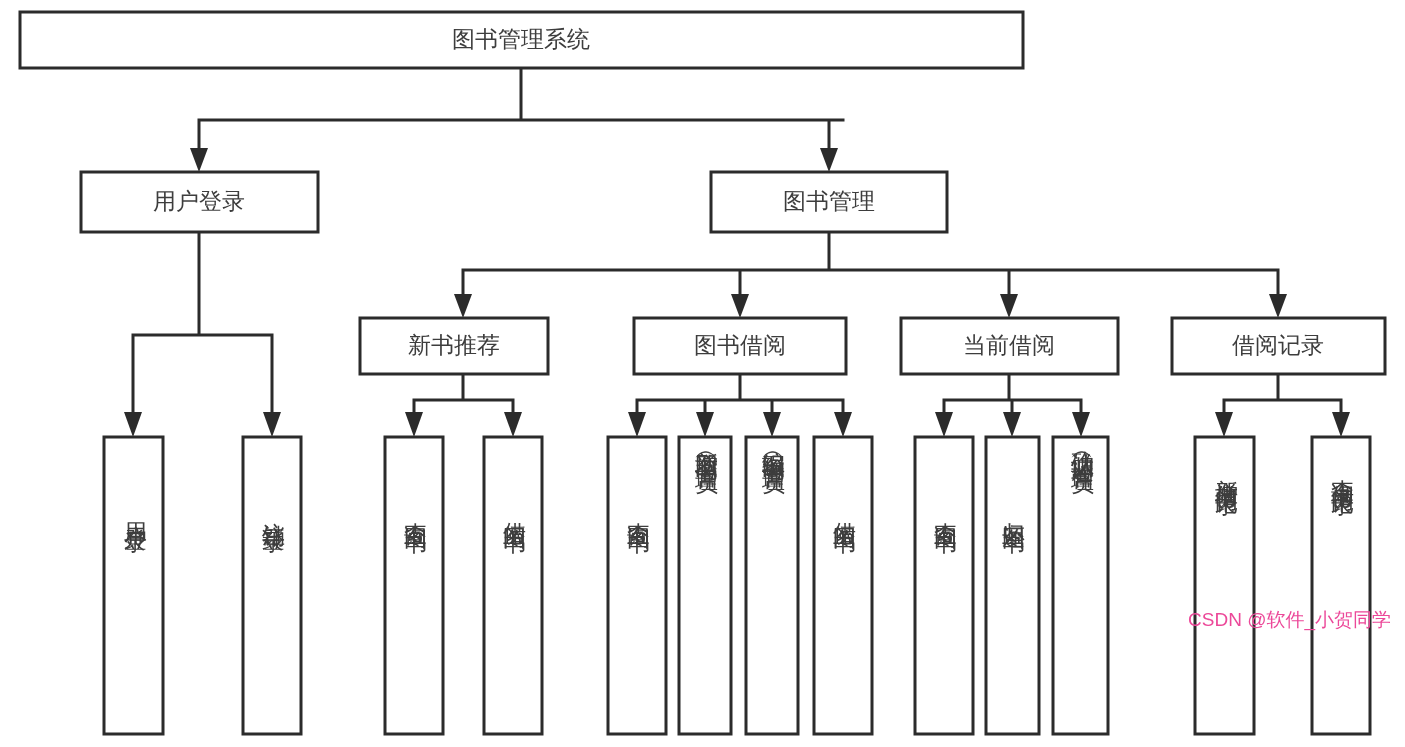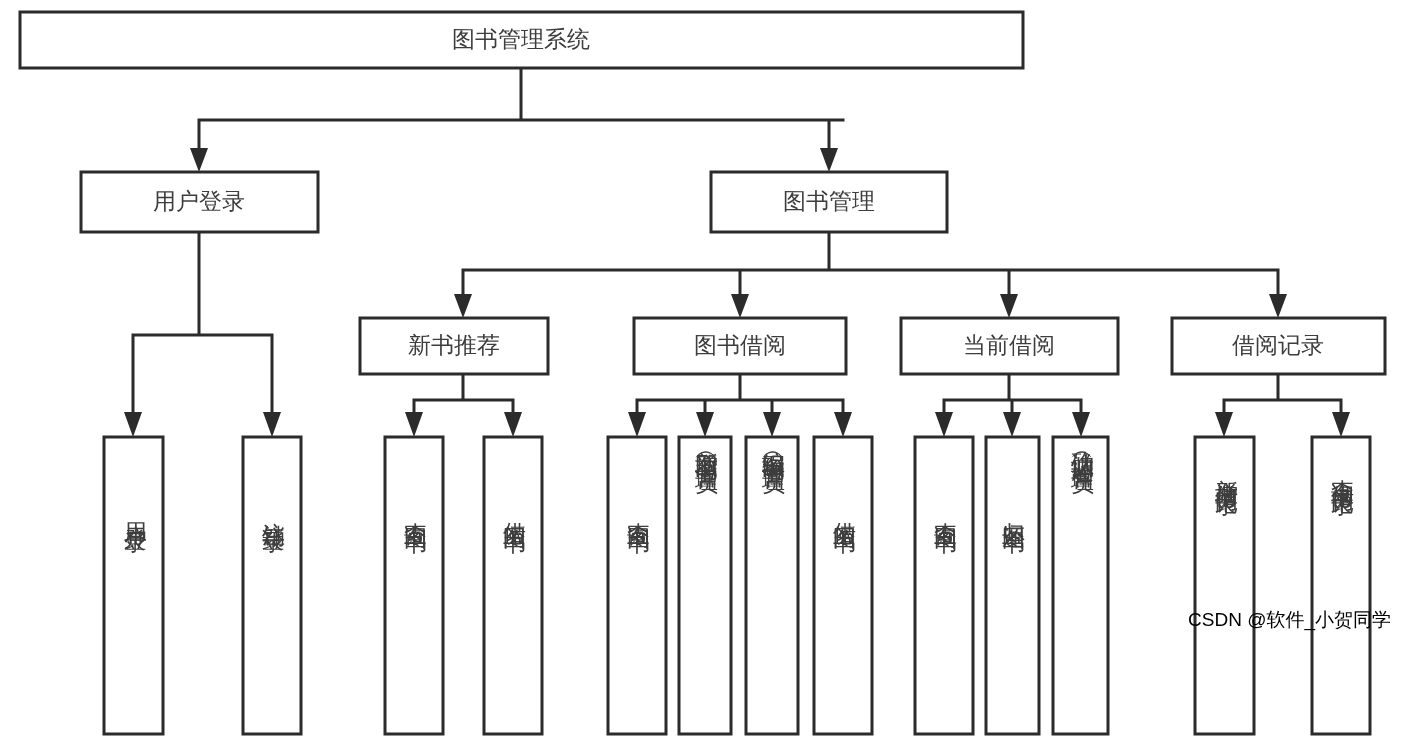--- a/index.html
+++ b/index.html
@@ -53,21 +53,21 @@
     writing-mode: vertical-rl;
     text-orientation: upright;
     letter-spacing: 3px;
   }
   .watermark {
     position: absolute;
     right: 14px;
     bottom: 6px;
     font-family: "Liberation Sans", "DejaVu Sans", sans-serif;
     font-size: 19px;
-    color: #000000;
+    color: #ec4899;
     white-space: nowrap;
     user-select: none;
   }
 </style>
 </head>
 <body>
 
 <div id="diagram-root">
 
   <svg class="flow" viewBox="0 0 1405 747">

